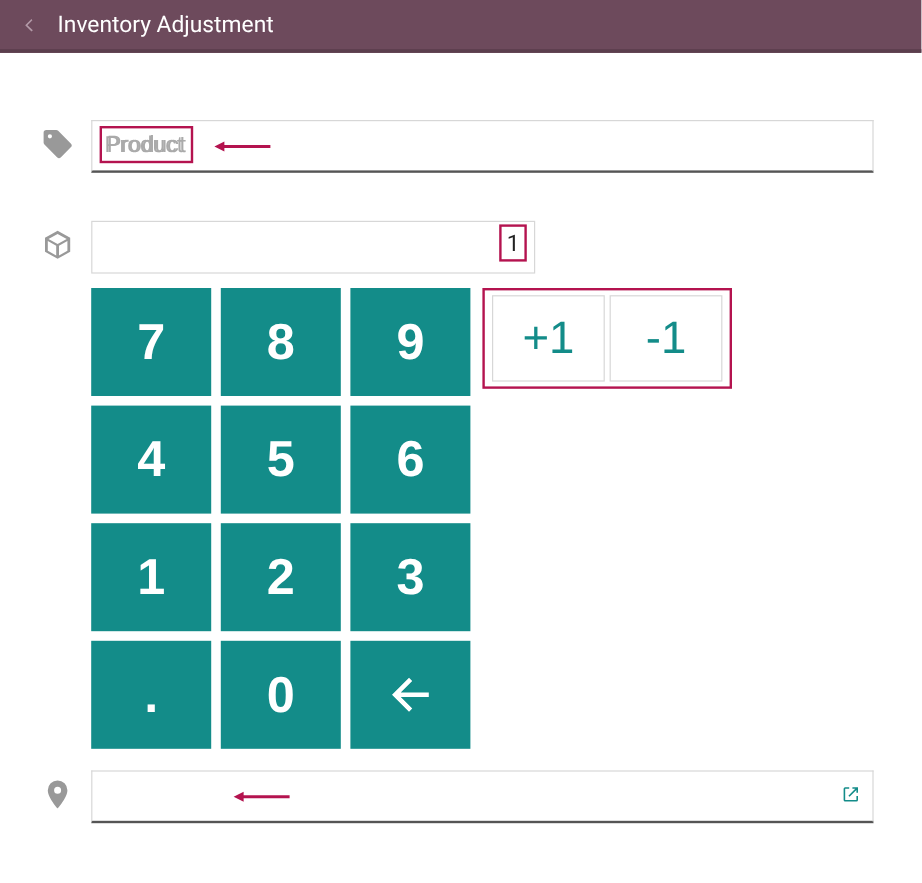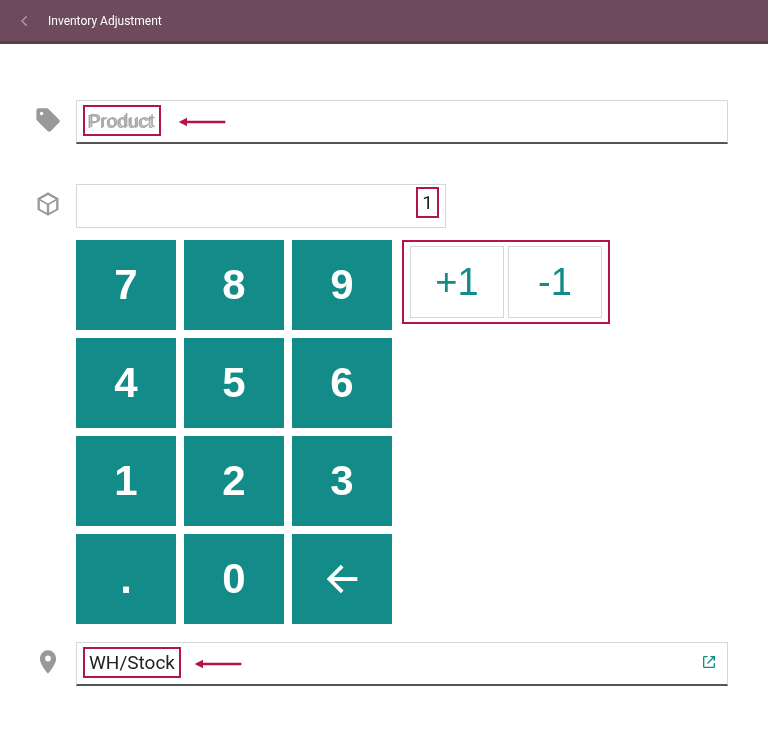--- a/index.html
+++ b/index.html
@@ -22,21 +22,21 @@
     color: #b39aa8;
     font-size: 22px;
     width: 24px;
     display: inline-flex;
     align-items: center;
     justify-content: center;
     cursor: pointer;
   }
   .header-title {
     color: #fff;
-    font-size: 12px;
+    font-size: 19px;
     font-weight: 400;
     margin-left: 12px;
   }
   .main {
     padding: 56px 40px 0 28px;
   }
   .row {
     display: flex;
     align-items: flex-start;
     margin-bottom: 40px;
@@ -272,23 +272,20 @@
 
   <div class="row" style="margin-top:18px;">
     <div class="row-icon">
       <svg viewBox="0 0 24 24">
           <path fill="currentColor" d="M12 2a7 7 0 00-7 7c0 5.25 7 13 7 13s7-7.75 7-13a7 7 0 00-7-7zm0 9.5A2.5 2.5 0 1114.5 9 2.5 2.5 0 0112 11.5z"></path>
         </svg>
     </div>
     <div class="row-body">
       <div class="location-wrap">
         <input type="text" readonly="" style="">
-        <span class="loc-hl highlight-box">
-          <span class="highlight-val">WH/Stock</span>
-        </span>
         <span class="arrow-annot" style="left:116px;">
           <svg viewBox="0 0 60 16">
               <line x1="58" y1="8" x2="8" y2="8" stroke="#b4134f" stroke-width="3"></line>
               <polygon points="2,8 12,3 12,13" fill="#b4134f"></polygon>
             </svg>
         </span>
         <span class="ext-link">
           <svg viewBox="0 0 24 24">
               <path fill="currentColor" d="M14 3v2h3.59L9 13.59 10.41 15 19 6.41V10h2V3h-7zM5 5h5V3H5a2 2 0 00-2 2v14a2 2 0 002 2h14a2 2 0 002-2v-5h-2v5H5V5z"></path>
             </svg>

